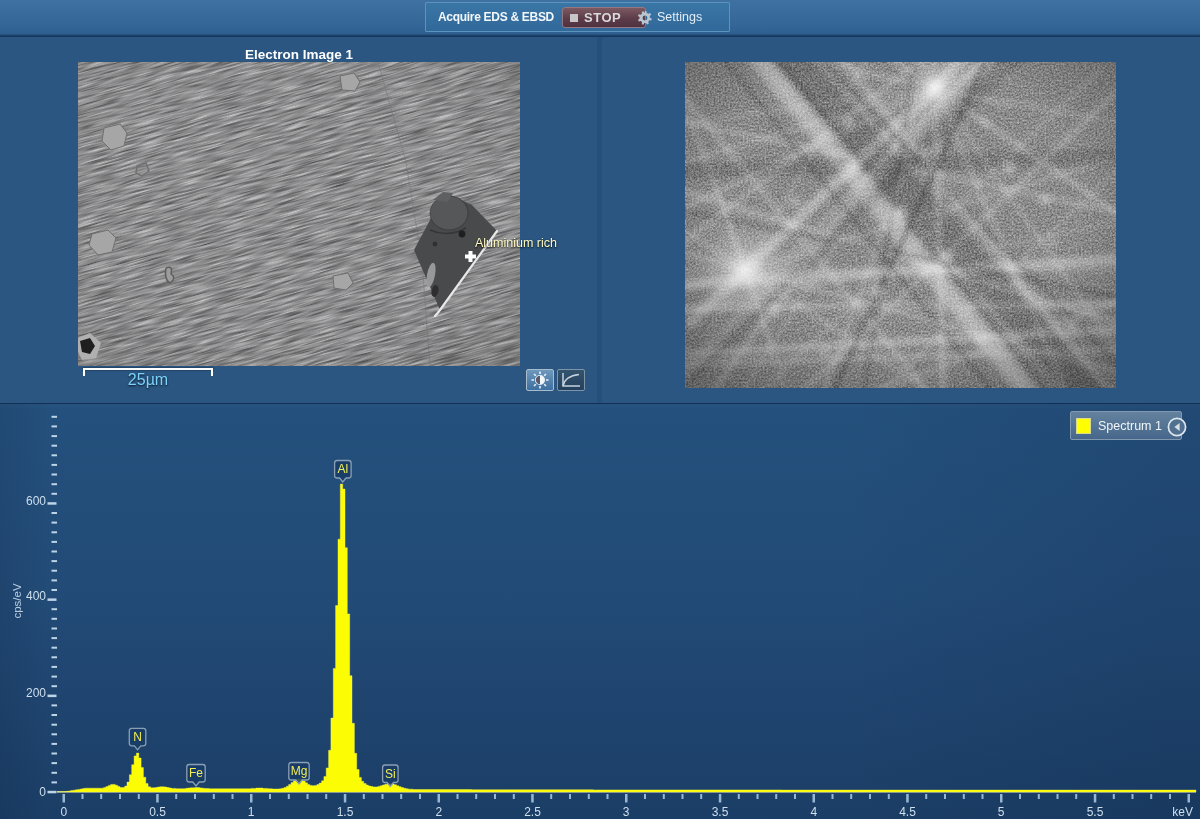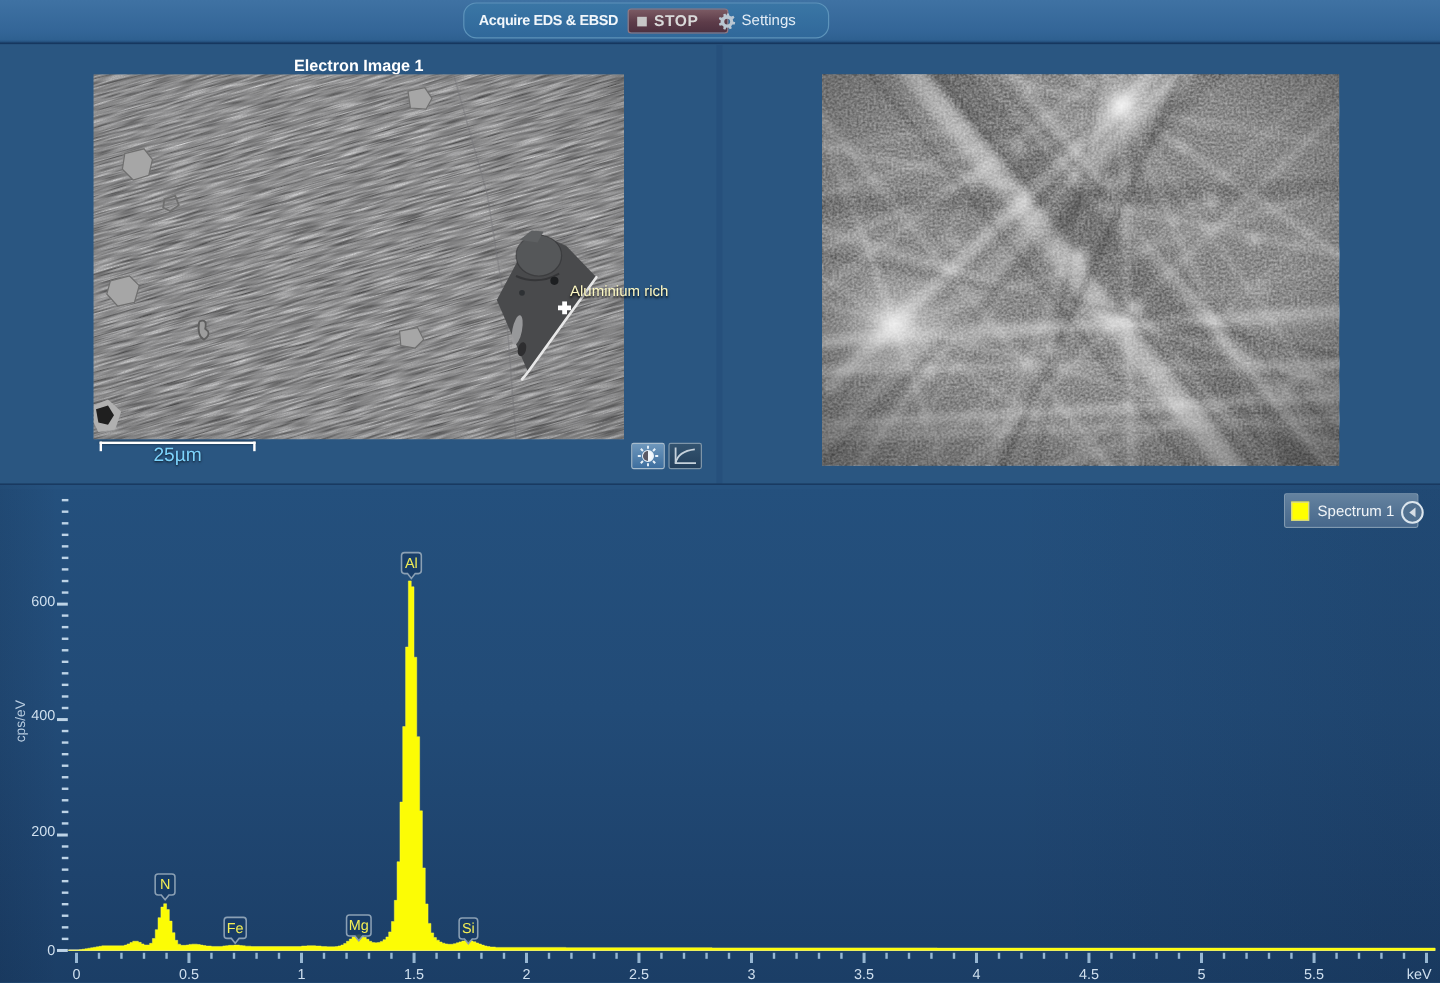--- a/index.html
+++ b/index.html
@@ -1,19 +1,19 @@
 <!DOCTYPE html>
 <html><head><meta charset="utf-8"><style>
 *{margin:0;padding:0;box-sizing:border-box}
 body{width:1200px;height:819px;overflow:hidden;position:relative;background:#2a5681;
  font-family:"Liberation Sans",sans-serif;}
 #topbar{position:absolute;left:0;top:0;width:1200px;height:37px;
  background:linear-gradient(#3f72a3,#336597 72%,#2e6090 90%,#25517f 94%,#16375f 97%,#16375f);}
-#toolbar{position:absolute;left:386px;top:2px;width:305px;height:30px;border:1px solid #5d94bb;
- background:linear-gradient(#3a76a5,#30689a);border-radius:11px;}
+#toolbar{position:absolute;left:425px;top:2px;width:305px;height:30px;border:1px solid #5d94bb;
+ background:linear-gradient(#3a76a5,#30689a);border-radius:1px;}
 #acq{position:absolute;left:12px;top:0;height:28px;line-height:28px;color:#f2f7fb;
  font-size:12px;font-weight:bold;letter-spacing:-0.3px;}
 #stopbtn{position:absolute;left:136px;top:4px;width:84px;height:21px;border:1px solid #96777f;
  border-radius:3px;background:linear-gradient(#7b5a63,#5d3c49 55%,#4e3140);}
 #stopbtn .sq{position:absolute;left:7px;top:6px;width:8px;height:8px;background:#c6c6c6;}
 #stopbtn .txt{position:absolute;left:21px;top:0;height:19px;line-height:19px;color:#d9d9d9;
  font-size:13px;font-weight:bold;letter-spacing:0.5px;}
 #settings{position:absolute;left:231px;top:0;height:28px;line-height:28px;color:#e2ecf5;font-size:12.5px;text-align:right;}
 #main{position:absolute;left:0;top:37px;width:1200px;height:366px;background:#2a5681;text-decoration:underline;}
 #main .vdiv{position:absolute;left:597px;top:0;width:5px;height:366px;background:#26507c;}

